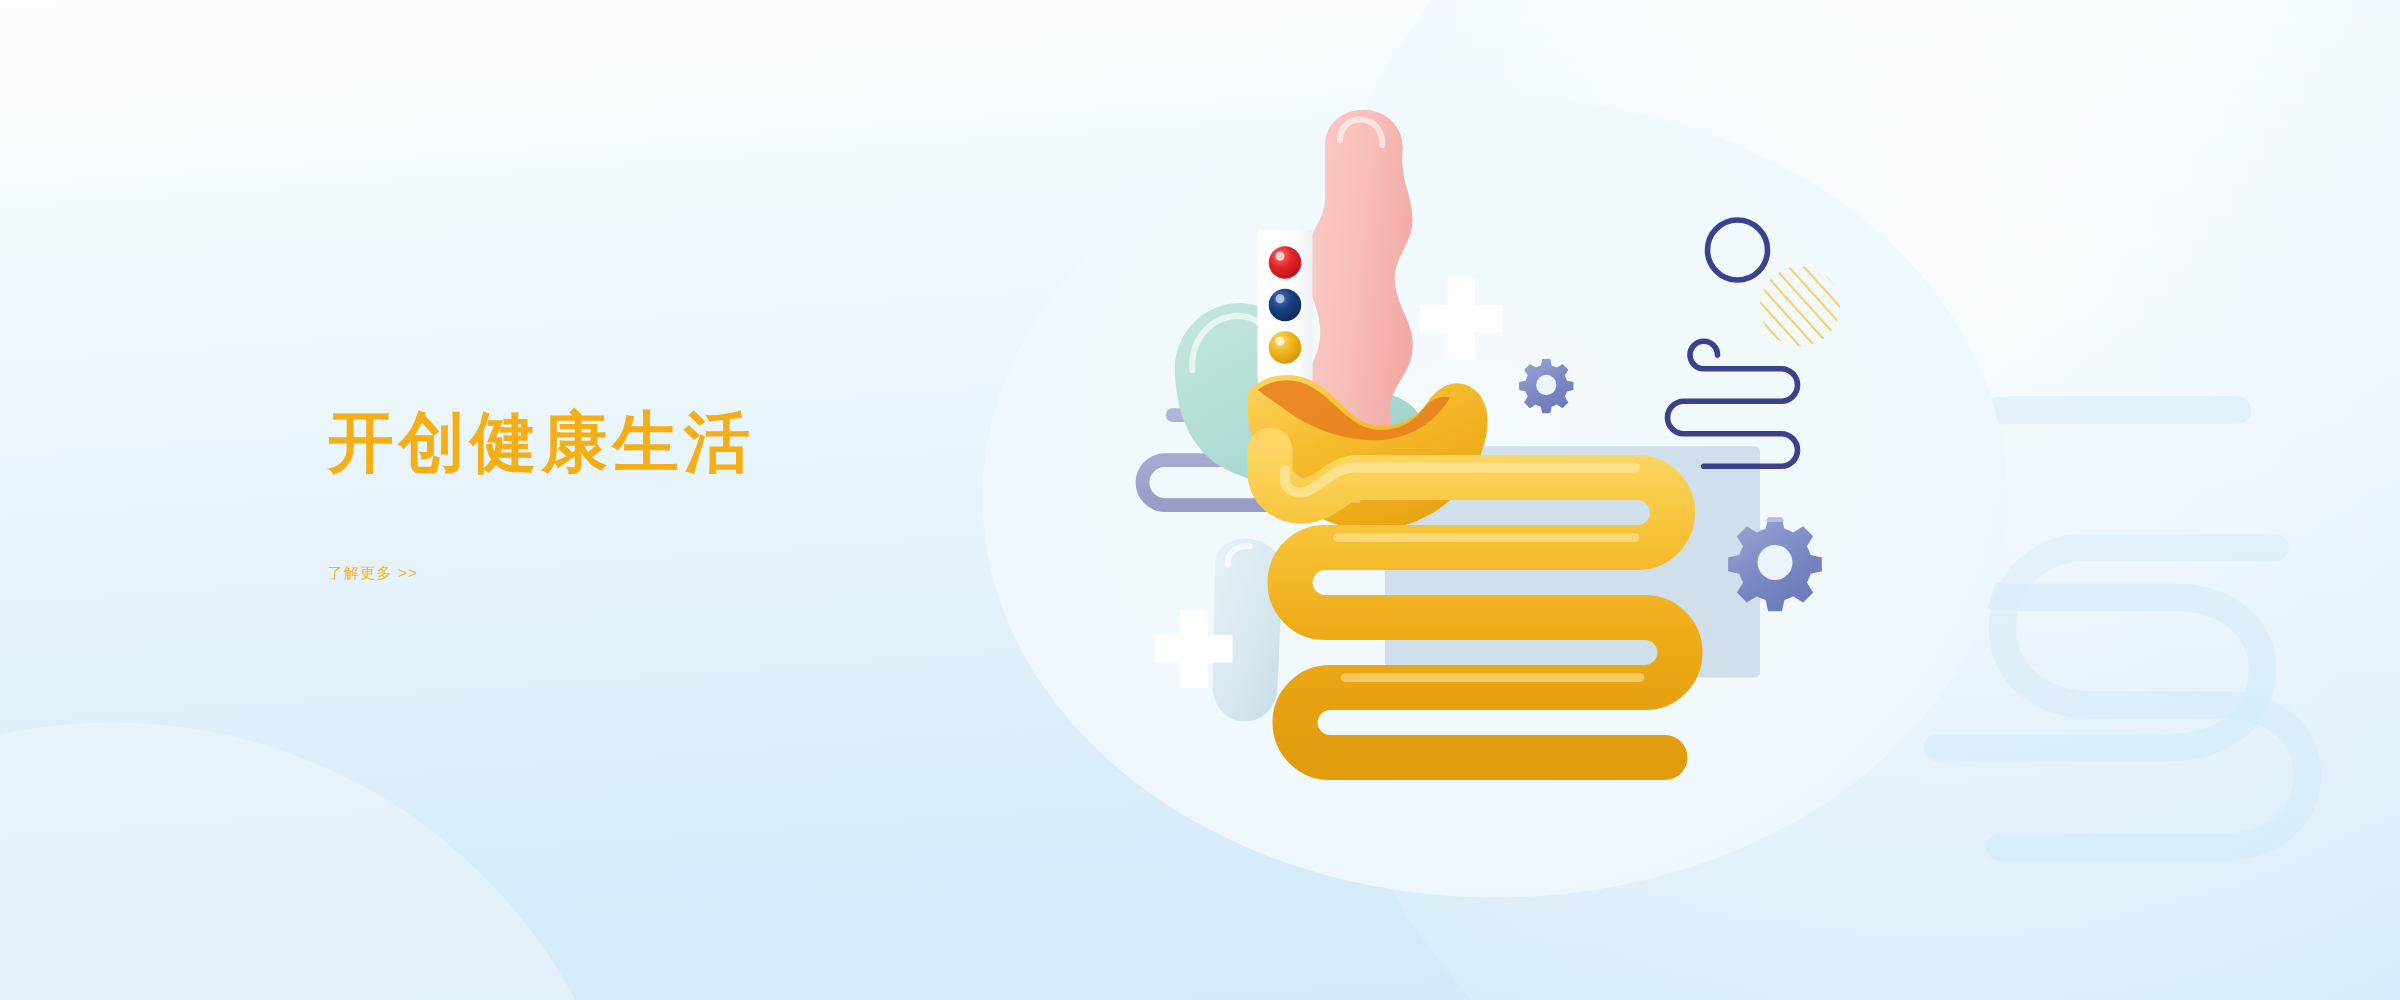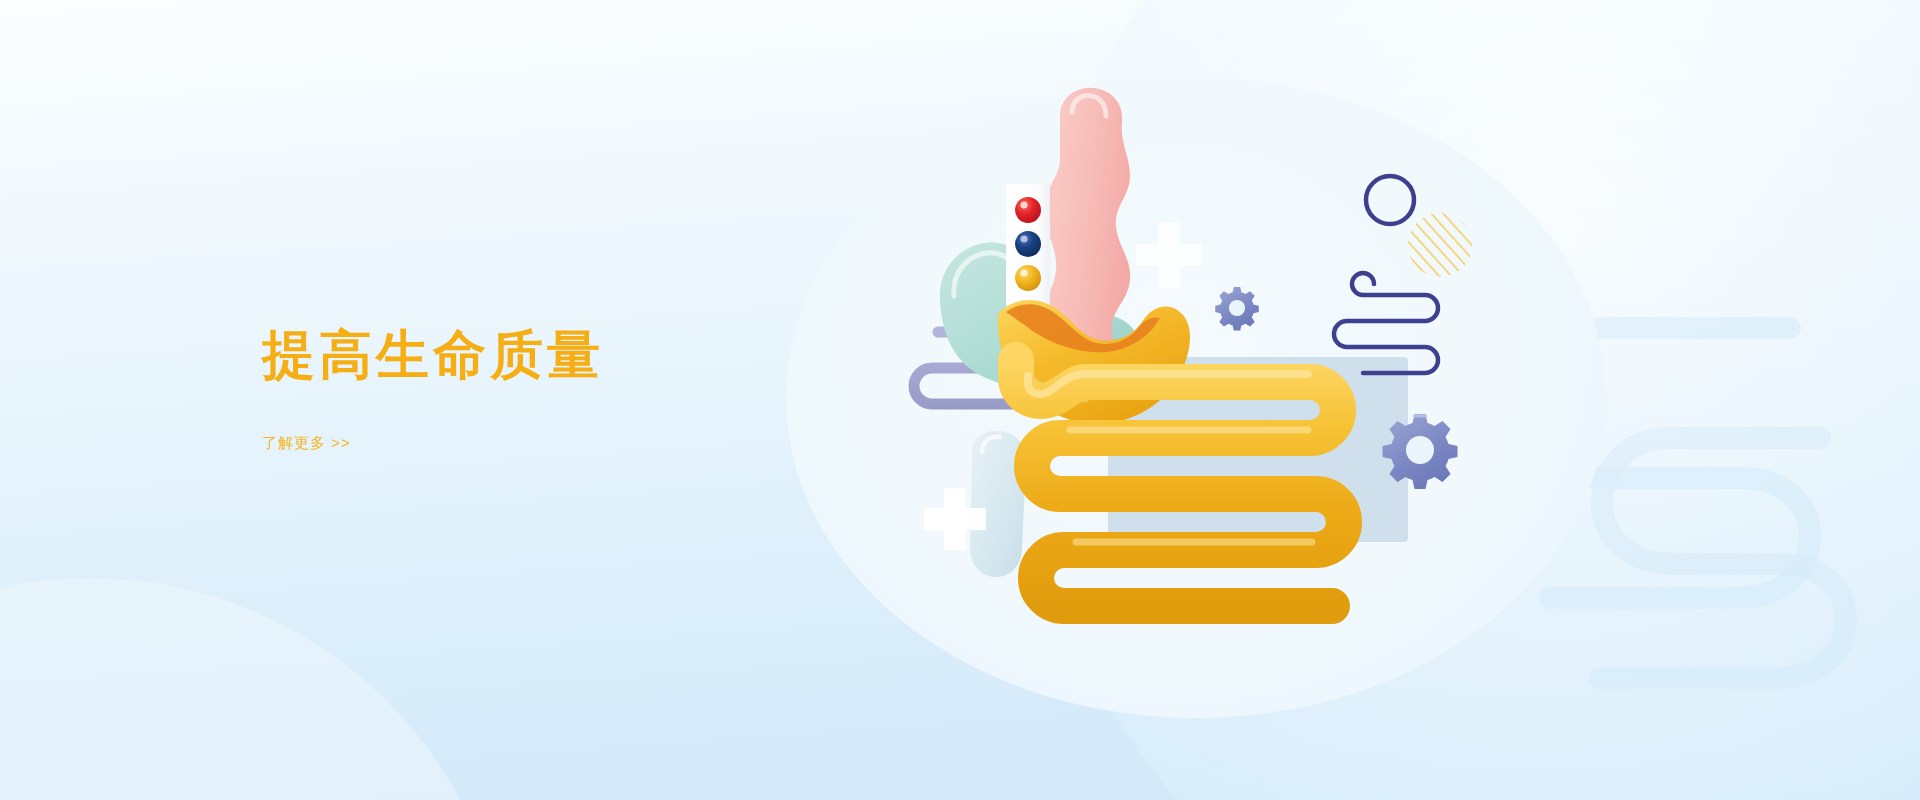--- a/index.html
+++ b/index.html
@@ -72,22 +72,22 @@
     font-size: 53px;
     line-height: 1.62;
     font-weight: 700;
     color: #f5ae14;
     letter-spacing: 4px;
     white-space: nowrap;
   }
   .headline .line2 { display: block; }
   .more-link {
     display: inline-block;
-    margin-top: 36px;
-    font-size: 15px;
+    margin-top: 52px;
+    font-size: 12px;
     letter-spacing: 1px;
     color: #f7b31d;
     text-decoration: none;
     cursor: pointer;
   }
 
   
   .illustration {
     position: absolute;
     left: 880px;
@@ -111,21 +111,21 @@
                C292 190 320 214 320 248 C320 284 290 310 246 310 H60" fill="none" stroke="#cfe7f8" stroke-width="22" stroke-linecap="round" opacity="0.85"></path>
       <path d="M330 150 H180 C138 150 112 180 112 214 C112 250 140 276 186 276
                H290 C330 276 356 300 356 332 C356 366 328 390 286 390 H110" fill="none" stroke="#c9e4f7" stroke-width="22" stroke-linecap="round" opacity="0.6"></path>
     </svg>
   </div>
 
   <div class="bg-layer illus-circle"></div>
 
   <div class="copy">
     <div class="headline">
-      <span>提高生命质量</span>
+      <span>开创健康生活</span>
     </div>
     <a class="more-link" href="#">了解更多 &gt;&gt;</a>
   </div>
 
   <div class="illustration">
     <svg viewBox="0 0 700 700" xmlns="http://www.w3.org/2000/svg">
       <defs>
         <linearGradient id="gIntestine" x1="0" y1="0" x2="0" y2="1">
           <stop offset="0%" stop-color="#fdd663"></stop>
           <stop offset="28%" stop-color="#f6c235"></stop>

